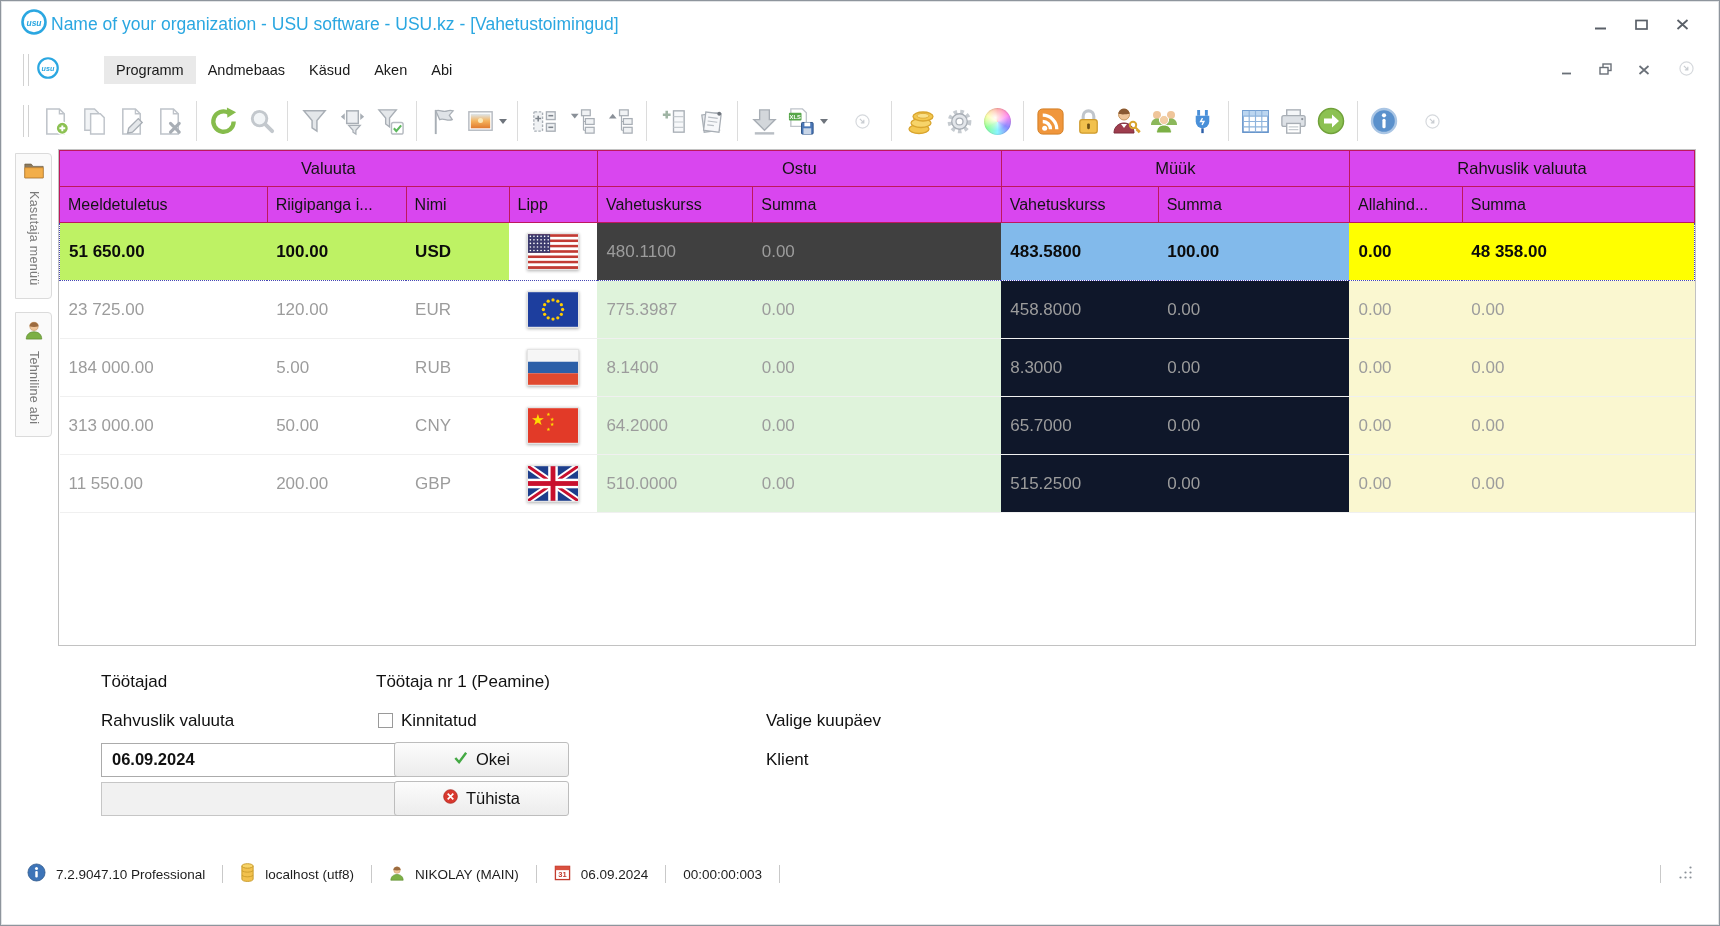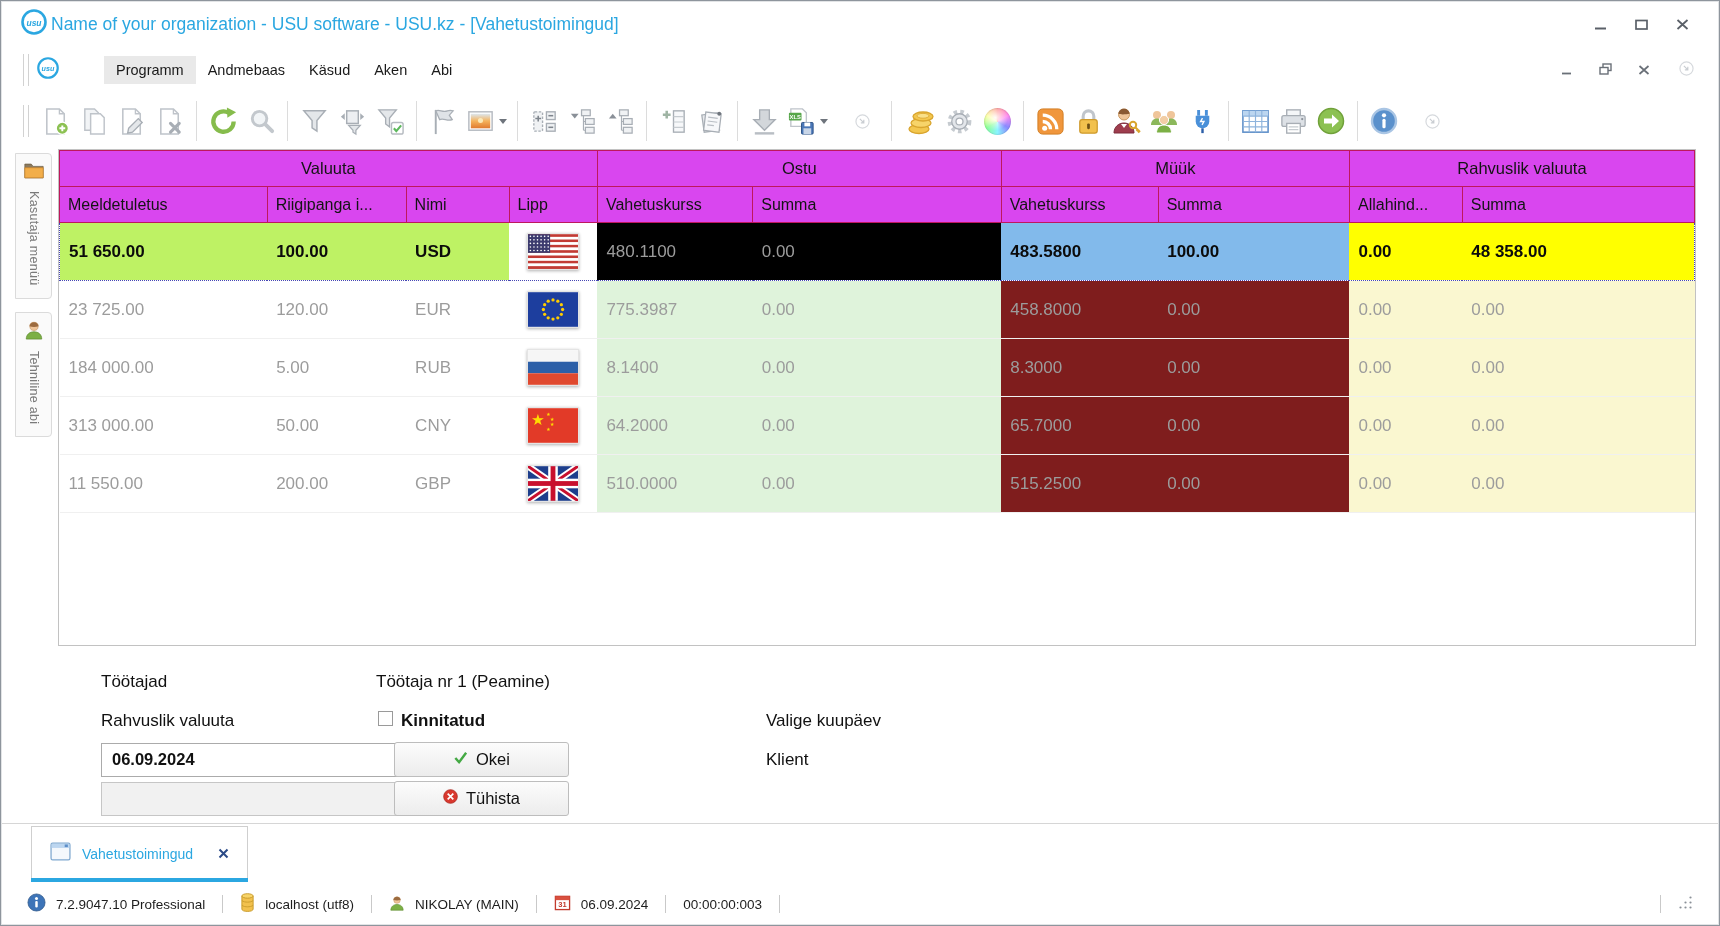--- a/index.html
+++ b/index.html
@@ -45,46 +45,46 @@
   .rail-tab .vtext { writing-mode:vertical-rl; font-size:12.5px; color:#7A7A7A; letter-spacing:.3px; }
 
   .gridwrap { flex:1; margin-right:23px; border:1px solid #C2C2C2; background:#fff; overflow:hidden; }
   table.grid { width:100%; border-collapse:collapse; table-layout:fixed; }
   .grid thead th { height:36px; background:#d946ef; border:1px solid #be185d; font-weight:400; font-size:16px;
     color:#141414; text-align:left; padding:8px 8px; overflow:hidden; white-space:nowrap; }
   .grid thead tr.grp th { text-align:center; font-size:16.5px; }
   .grid tbody td { height:58px; padding:0 9px; font-size:17px; color:#9C9C9C; white-space:nowrap; overflow:hidden;
     border-bottom:1px solid rgba(110,110,110,0.10); }
   td.c-ostu { background:#DFF3DB; }
-  td.c-muuk { background:#7f1d1d; }
+  td.c-muuk { background:#0f172a; }
   td.c-rah  { background:#FAF7D0; }
   td.c-flag { padding:0; text-align:center; }
   td.c-flag svg { display:inline-block; vertical-align:middle; box-shadow:0 1px 3px rgba(0,0,0,.3); }
   tr.selected td { color:#0b0b0b; font-weight:700;
     border-top:1px dotted #4646B4; border-bottom:1px dotted #4646B4; }
   tr.selected td:first-child { border-left:1px dotted #4646B4; }
   tr.selected td:last-child  { border-right:1px dotted #4646B4; }
   tr.selected td.c-val  { background:#bef264; }
   tr.selected td.c-muuk { background:#82BAEB; }
   tr.selected td.c-rah  { background:#FFFF00; }
-  tr.selected td.c-ostu { background:#000000; color:#9C9C9C; font-weight:400; }
+  tr.selected td.c-ostu { background:#404040; color:#9C9C9C; font-weight:400; }
   tr.selected td.c-flag { background:#fff; }
 
   
   .formarea { height:177px; flex:none; padding:16px 0 0 100px;
     display:grid; grid-template-columns:275px 390px auto; grid-auto-rows:39px; align-items:center; }
   .f-label { font-size:17px; color:#111; }
   .f-value { font-size:17px; color:#111; }
   .f-value.bold { font-weight:700; }
   .combo { width:345px; height:34px; border:1px solid #ABABAB; background:#fff; display:flex; align-items:center;
     padding:0 10px; font-size:16.5px; font-weight:600; color:#111; }
   .combo .caret { margin-left:auto; width:0;height:0;border-left:4px solid transparent;border-right:4px solid transparent;border-top:5px solid #6E747C; }
   .browse-field { width:345px; height:34px; border:1px solid #C6C6C6; background:#F1F1F1; display:flex; align-items:center; }
   .browse-field .dots { margin-left:auto; padding:0 10px; font-size:14px; font-weight:700; color:#555; letter-spacing:1px; }
-  .chkrow { display:flex; gap:8px; margin-left:2px;font-weight:bold; }
+  .chkrow { display:flex; align-items:center; gap:8px; margin-left:2px; }
   .chk { width:15px; height:15px; border:1px solid #9A9A9A; background:#fff; flex:none; }
   .chk-label { font-size:17px; color:#111; }
   .btn { width:175px; height:35px; margin-left:18px; border:1px solid #BDBDBD; border-radius:3px;
     background:linear-gradient(#FCFCFC,#ECECEC); display:flex; align-items:center; justify-content:center; gap:8px;
     font-size:16.5px; color:#111; }
 
   
   .tabstrip { height:60px; flex:none; border-top:1px solid #D6D6D6; padding-left:30px; display:flex; }
   .doctab { margin-top:2px; height:55px; min-width:212px; border:1px solid #CFCFCF; background:#fff; position:relative;
     display:flex; align-items:center; gap:11px; padding:0 18px; }
@@ -711,33 +711,20 @@
     </span>
     <span class="btn">
       <span><svg width="15" height="15" viewBox="0 0 16 16">
             <circle cx="8" cy="8" r="7.3" fill="#D9382E" stroke="#A8251D" stroke-width="0.8"></circle>
             <path d="M5 5l6 6M11 5l-6 6" stroke="#fff" stroke-width="1.8"></path>
           </svg></span>
       <span>Tühista</span>
     </span>
   </div>
 
-  <div class="tabstrip">
-    <div class="doctab">
-      <span><svg width="21" height="19" viewBox="0 0 20 18">
-            <rect x="1" y="1" width="18" height="16" rx="1.5" fill="#F4F8FC" stroke="#7FA8CF" stroke-width="1.2"></rect>
-            <rect x="1.6" y="1.6" width="16.8" height="4" fill="#BCD6F0"></rect>
-            <rect x="14" y="2.3" width="3" height="2.5" fill="#5E8FC9"></rect>
-          </svg></span>
-      <span class="dlabel">Vahetustoimingud</span>
-      <span style="margin-left:14px"><svg width="11" height="11" viewBox="0 0 11 11">
-            <path d="M1.5 1.5l8 8M9.5 1.5l-8 8" stroke="#2B4A87" stroke-width="2"></path>
-          </svg></span>
-    </div>
-  </div>
 
   <div class="statusbar">
     <span class="sitem">
       <span><svg width="19" height="19" viewBox="0 0 20 20">
             <circle cx="10" cy="10" r="9" fill="#3D74B8" stroke="#2C5587" stroke-width="0.8"></circle>
             <circle cx="10" cy="5.8" r="1.6" fill="#fff"></circle>
             <rect x="8.7" y="8.3" width="2.6" height="7" rx="1.2" fill="#fff"></rect>
           </svg></span>
       <span>7.2.9047.10 Professional</span>
     </span>

